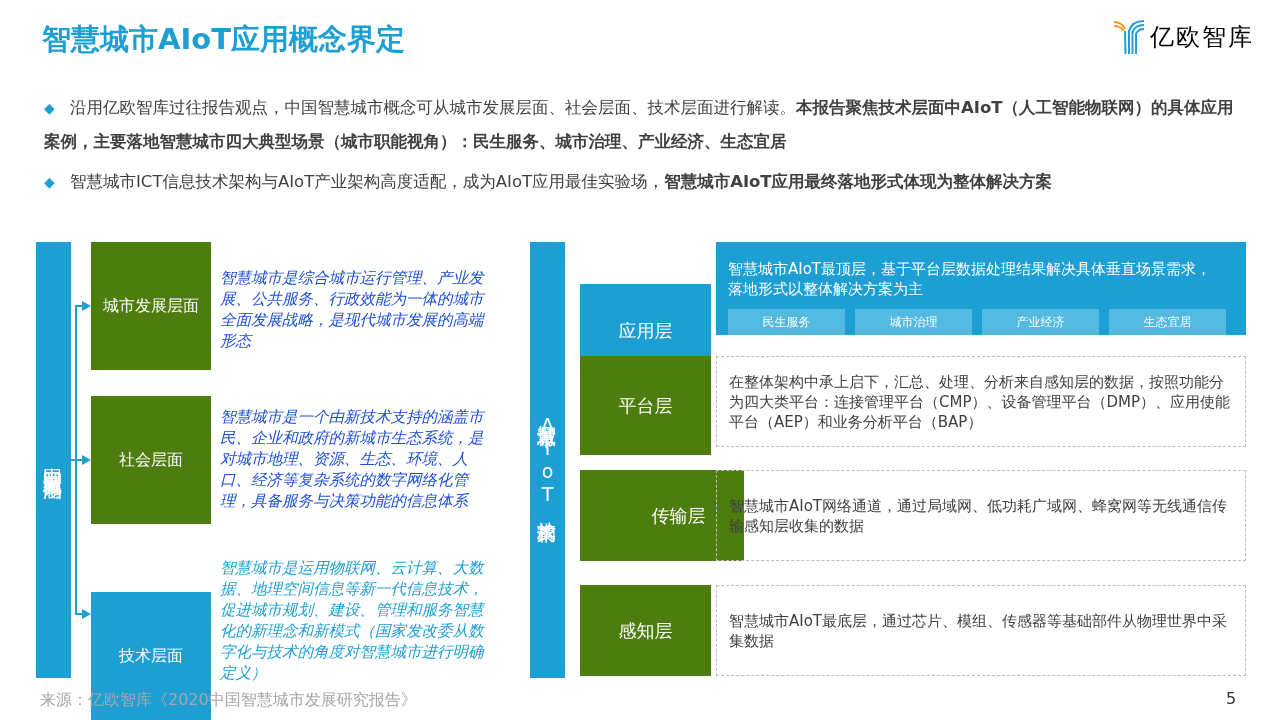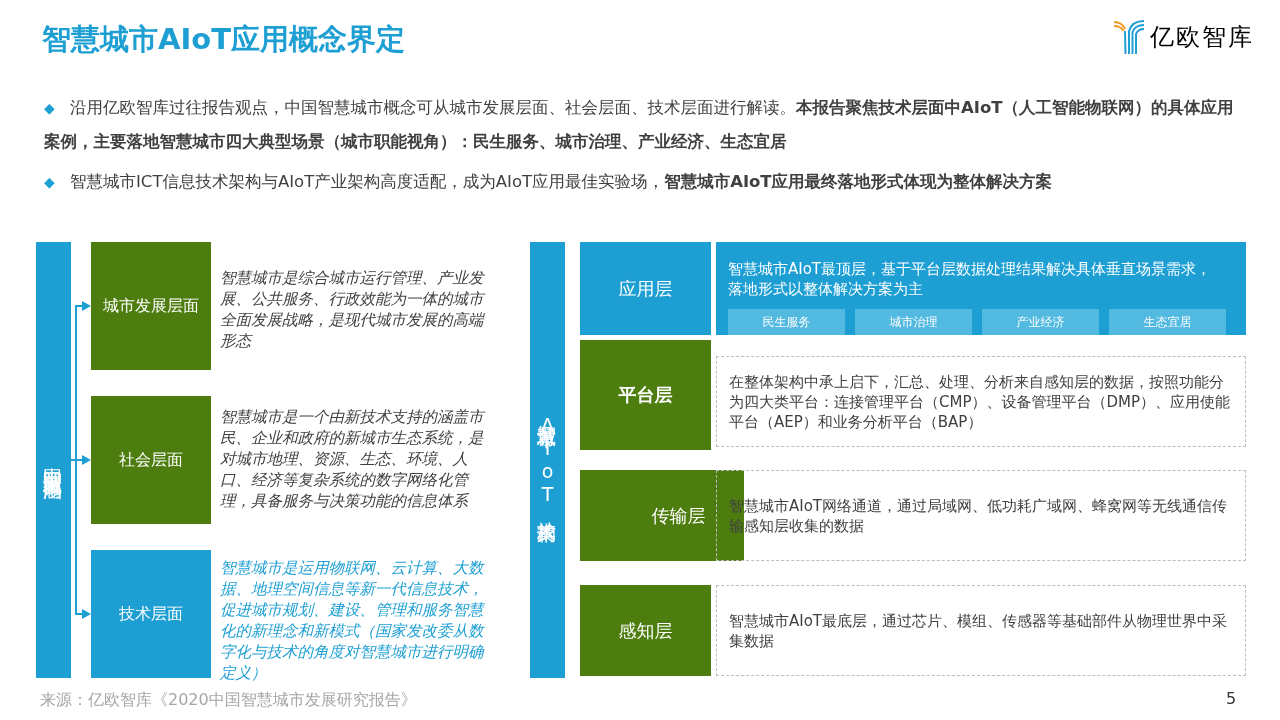--- a/index.html
+++ b/index.html
@@ -23,24 +23,24 @@
   .b2 { top: 165px; }
 
   .vbar {
     background: #1e9fd4; color: #ffffff; display: flex; align-items: center; justify-content: center;
     writing-mode: vertical-rl; text-orientation: upright; font-size: 19px; letter-spacing: 2px;
   }
   .left-vbar { left: 36px; top: 242px; width: 35px; height: 436px; }
   .right-vbar { left: 530px; top: 242px; width: 35px; height: 436px; font-size: 19px; letter-spacing: 1px; }
 
   .gbox { background: #4d7c0f; color: #ffffff; display: flex; align-items: center; justify-content: center; font-size: 16px; }
-  .gbox.blue { background: #1e9fd4; }
+  .gbox.blue { background: #1e9fd4; margin-top: 42px; }
   .lbox { left: 91px; width: 120px; height: 128px; }
   .desc {
-    left: 220px; width: 270px; font-size: 15.5px; font-style: italic; line-height: 21px; color: #404040;
+    left: 220px; width: 270px; font-size: 15.5px; font-style: italic; line-height: 21px; color: #1d4ed8;
   }
   .desc.blue { color: #1e9fd4; }
 
   .connector-v { left: 75px; top: 305px; width: 2px; height: 310px; background: #1e9fd4; }
   .conn-h { height: 2px; background: #1e9fd4; }
   .arrowhead { width: 0; height: 0; border-top: 5px solid transparent; border-bottom: 5px solid transparent; border-left: 9px solid #1e9fd4; }
 
   .layer-label { left: 580px; width: 131px; font-size: 18px; }
   .detail {
     left: 716px; width: 530px; box-sizing: border-box; border: 1.5px dashed #bdbdbd;
@@ -102,21 +102,21 @@
 <div class="abs detail app" style="top:242px; height:93px;">
   <div>智慧城市AIoT最顶层，基于平台层数据处理结果解决具体垂直场景需求，落地形式以整体解决方案为主</div>
   <div class="tags">
     <div class="tag">民生服务</div>
     <div class="tag">城市治理</div>
     <div class="tag">产业经济</div>
     <div class="tag">生态宜居</div>
   </div>
 </div>
 
-<div class="abs gbox layer-label" style="top:340px; height:110px;font-weight:bold;">平台层</div>
+<div class="abs gbox layer-label" style="top:356px; height:99px;">平台层</div>
 <div class="abs detail" style="top:356px; height:91px;">
   <div>在整体架构中承上启下，汇总、处理、分析来自感知层的数据，按照功能分为四大类平台：连接管理平台（CMP）、设备管理平台（DMP）、应用使能平台（AEP）和业务分析平台（BAP）</div>
 </div>
 
 <div class="abs gbox layer-label" style="top:470px; height:91px;padding-left:33px;">传输层</div>
 <div class="abs detail" style="top:470px; height:91px;">
   <div>智慧城市AIoT网络通道，通过局域网、低功耗广域网、蜂窝网等无线通信传输感知层收集的数据</div>
 </div>
 
 <div class="abs gbox layer-label" style="top:585px; height:91px;">感知层</div>

